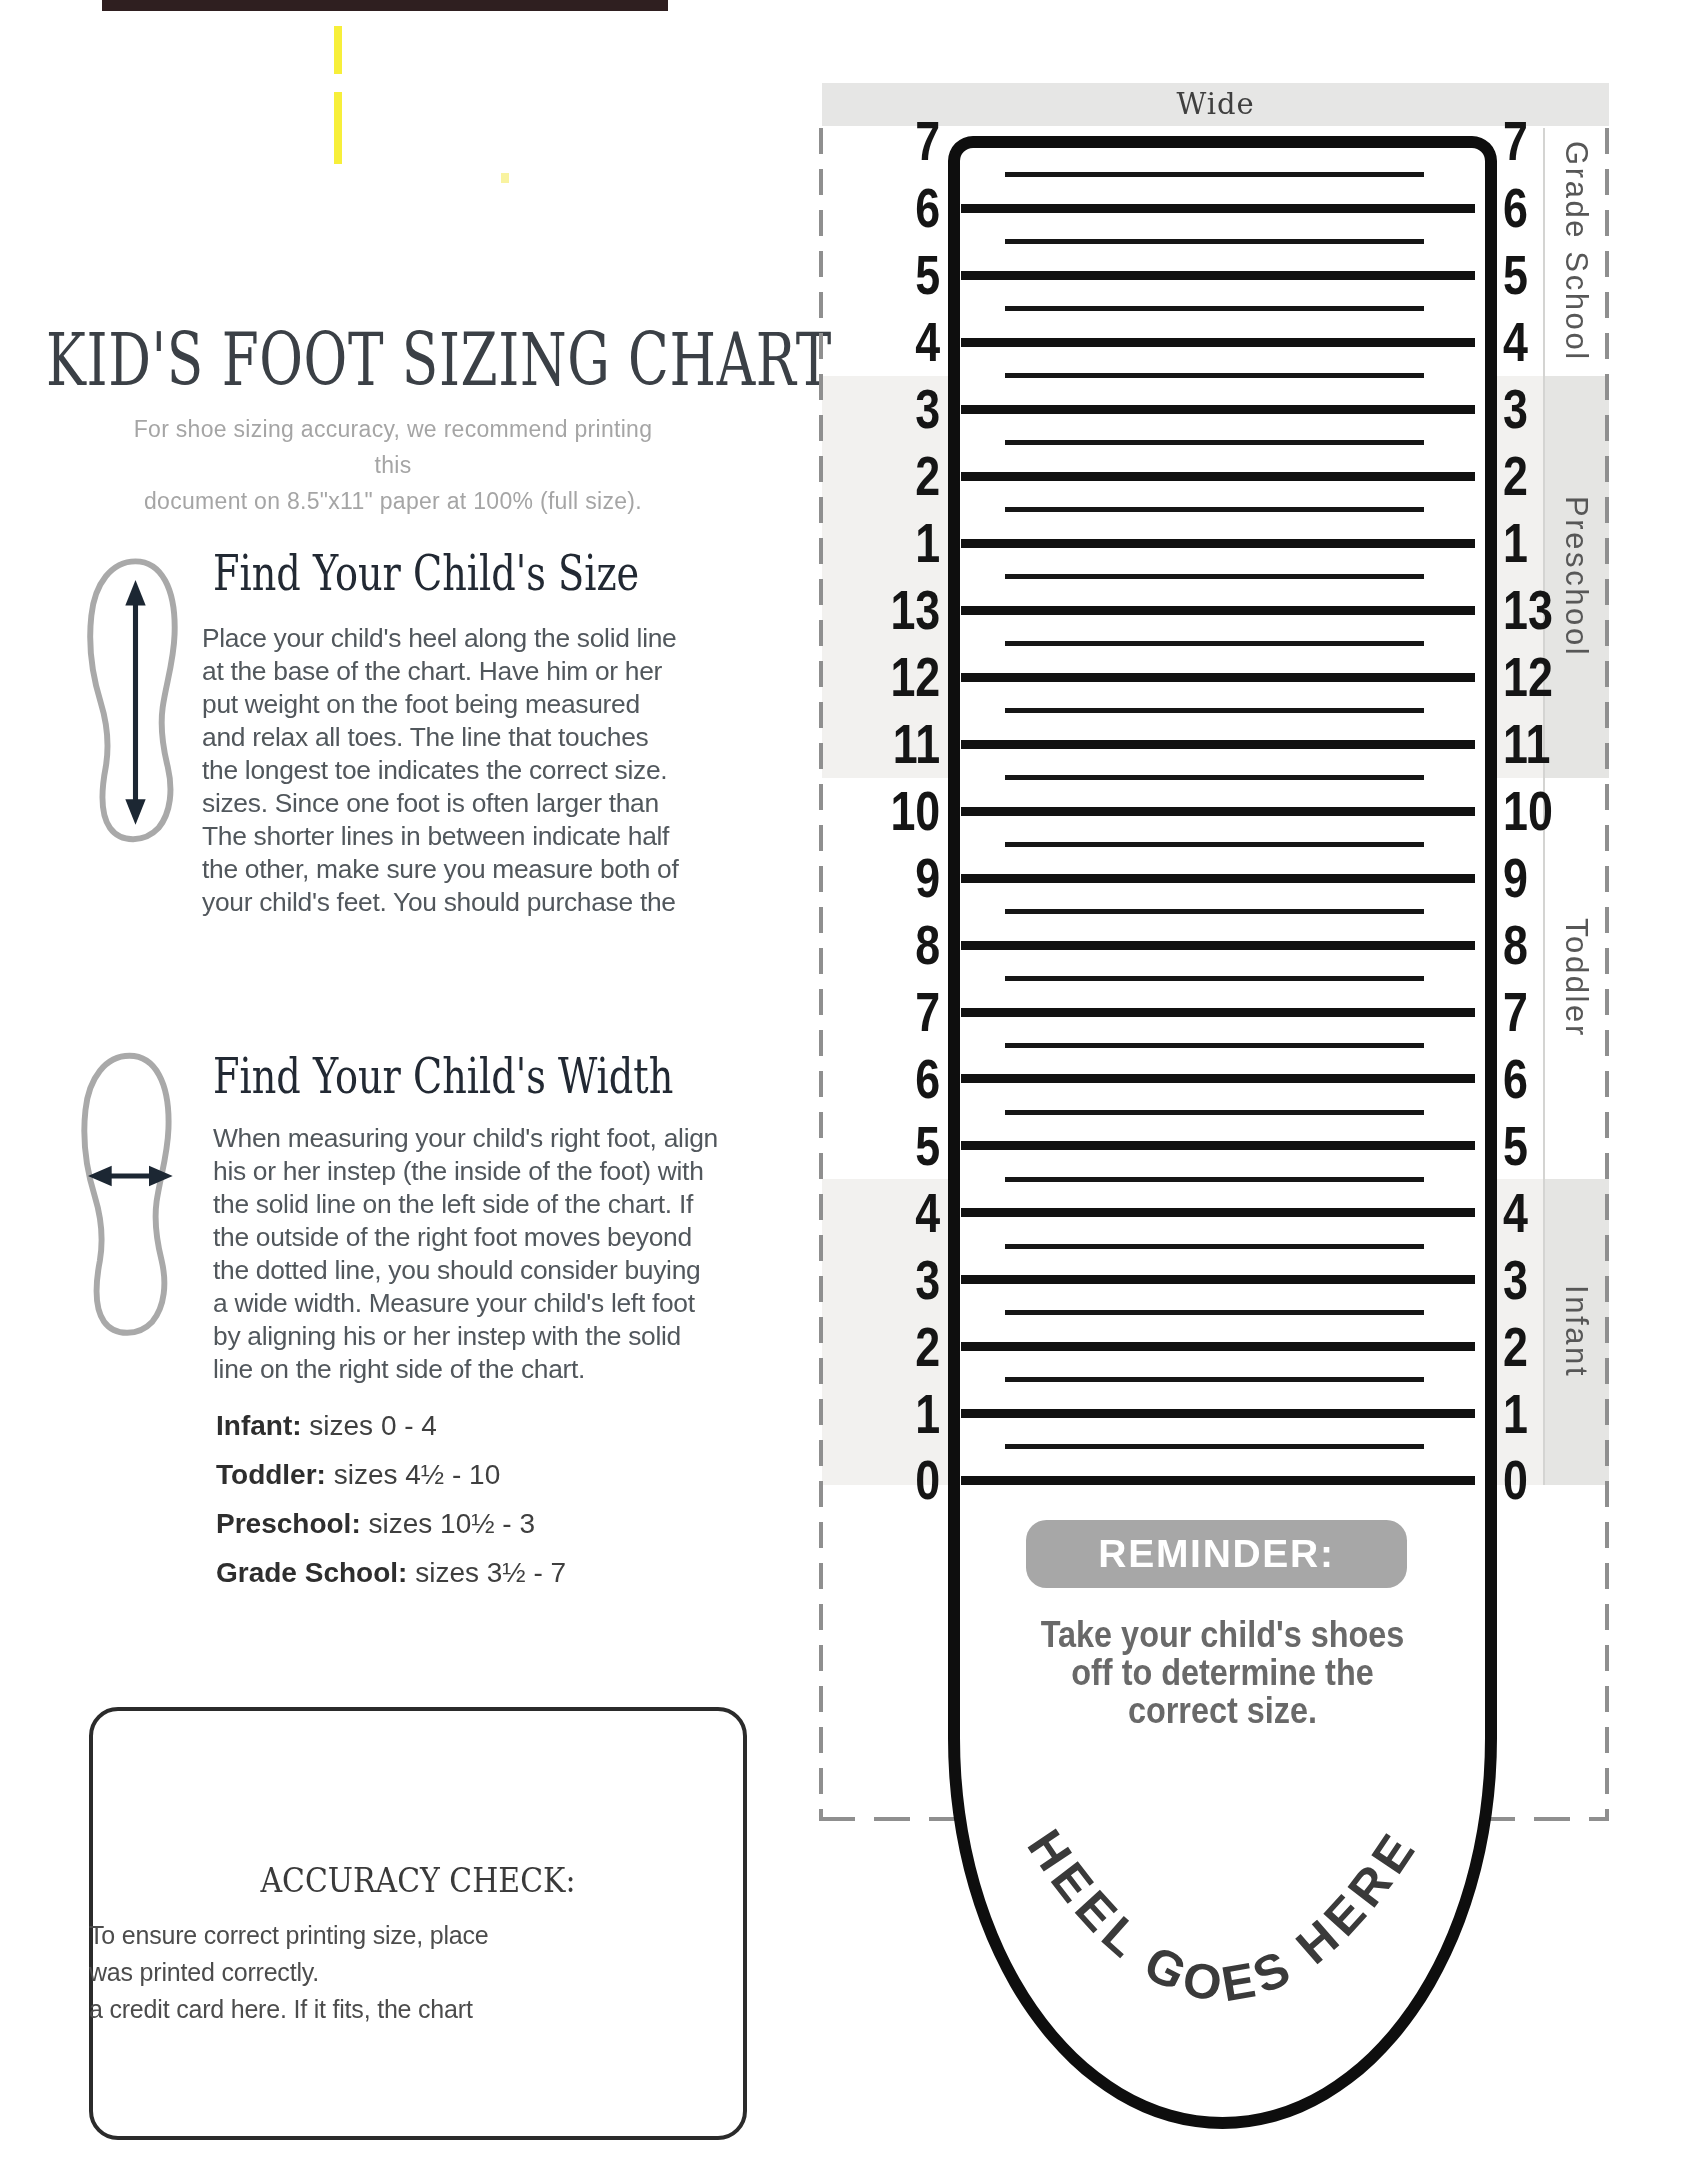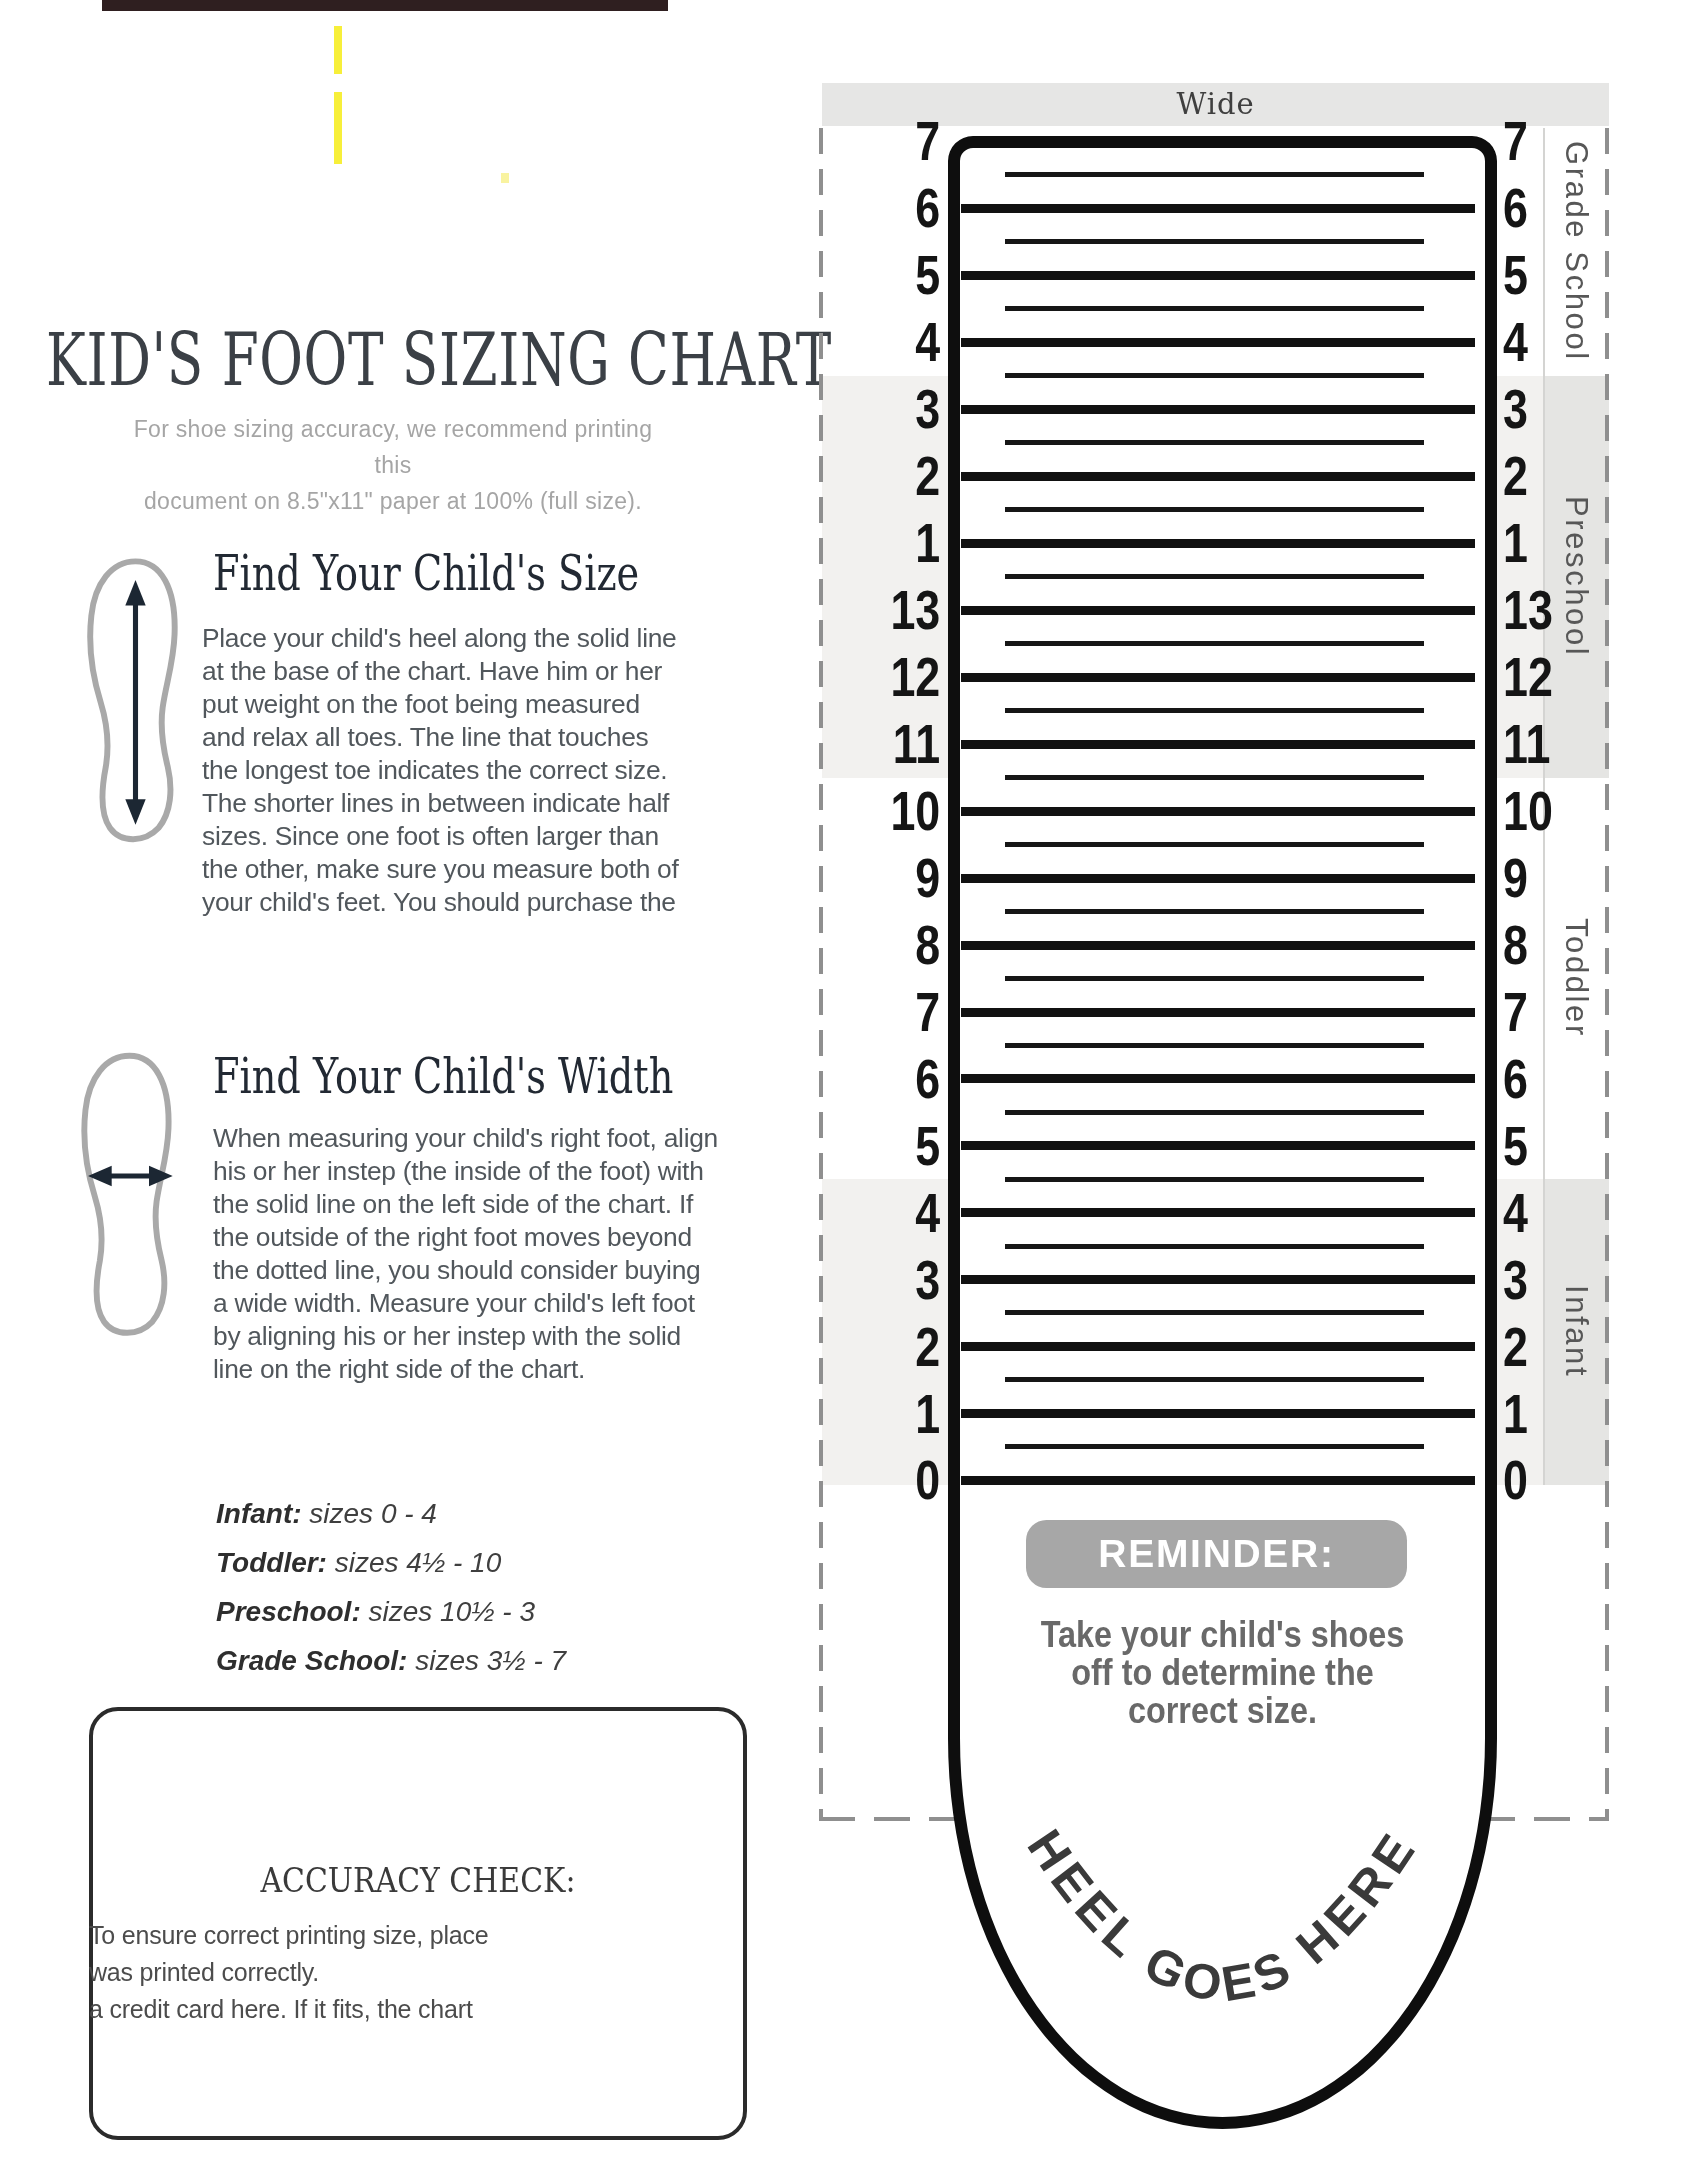--- a/index.html
+++ b/index.html
@@ -66,22 +66,22 @@
     <polygon points="51,288 75,288 63,318" fill="#1c2733"></polygon>
   </svg>
 
   <div class="abs slab sec-head" style="left:213px;top:545px;">Find Your Child's Size</div>
   <div class="abs body-col" style="left:202px;top:622px;" id="size-lines">
       <div>Place your child's heel along the solid line</div>
       <div>at the base of the chart. Have him or her</div>
       <div>put weight on the foot being measured</div>
       <div>and relax all toes. The line that touches</div>
       <div>the longest toe indicates the correct size.</div>
+      <div>sizes. Since one foot is often larger than</div>
       <div>The shorter lines in between indicate half</div>
-      <div>sizes. Since one foot is often larger than</div>
       <div>the other, make sure you measure both of</div>
       <div>your child's feet. You should purchase the</div>
     </div>
 
   <svg class="abs" style="left:75px;top:1049px;" width="109" height="293" viewBox="0 0 126 346" xmlns="http://www.w3.org/2000/svg">
     <path d="M 63 8 C 93 8 111 40 109 94 C 108 126 99 152 95 180 C 92 202 95 226 101 250 C 107 276 105 304 90 322 C 74 339 46 340 33 322 C 21 305 23 276 28 250 C 32 226 30 200 22 174 C 12 142 7 108 11 72 C 15 34 35 8 63 8 Z" fill="#ffffff" stroke="#a9a9a9" stroke-width="7"></path>
     <line x1="34" y1="150" x2="94" y2="150" stroke="#1c2733" stroke-width="6"></line>
     <polygon points="42,138 42,162 14,150" fill="#1c2733"></polygon>
     <polygon points="86,138 86,162 114,150" fill="#1c2733"></polygon>
   </svg>
@@ -91,21 +91,21 @@
       <div>When measuring your child's right foot, align</div>
       <div>his or her instep (the inside of the foot) with</div>
       <div>the solid line on the left side of the chart. If</div>
       <div>the outside of the right foot moves beyond</div>
       <div>the dotted line, you should consider buying</div>
       <div>a wide width. Measure your child's left foot</div>
       <div>by aligning his or her instep with the solid</div>
       <div>line on the right side of the chart.</div>
     </div>
 
-  <div class="abs ranges" style="left:216px;top:1489px;font-style:italic;" id="ranges-list">
+  <div class="abs ranges" style="left:216px;top:1401px;" id="ranges-list">
       <div><b>Infant:</b> sizes 0 - 4</div>
       <div><b>Toddler:</b> sizes 4½ - 10</div>
       <div><b>Preschool:</b> sizes 10½ - 3</div>
       <div><b>Grade School:</b> sizes 3½ - 7</div>
     </div>
 
   <div class="abs acc-box" style="left:89px;top:1707px;width:650px;height:425px;"></div>
   <div class="abs slab acc-head" style="left:89px;top:1860px;">ACCURACY CHECK:</div>
   <div class="abs acc-para" style="left:89px;top:1917px;" id="acc-lines">
       <div>To ensure correct printing size, place</div>

